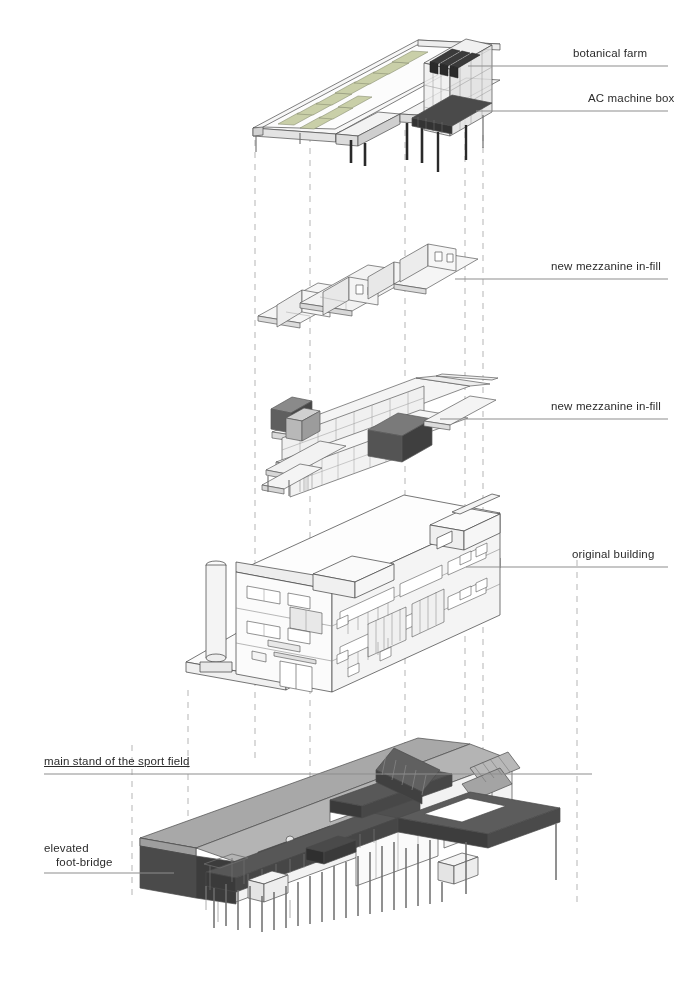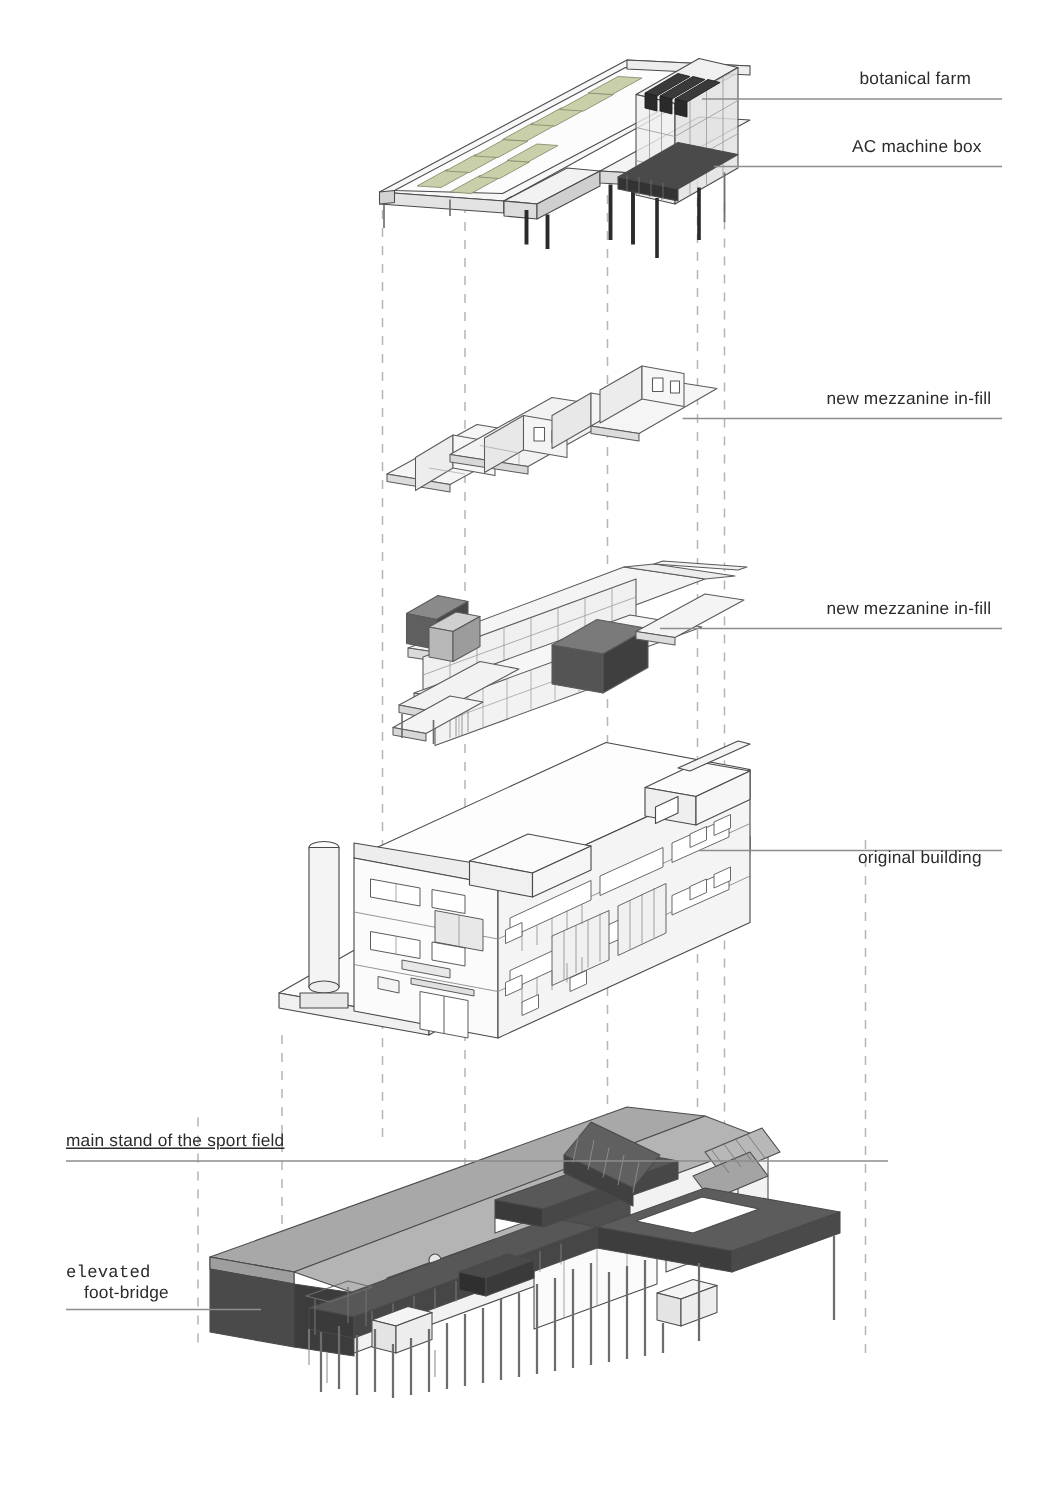--- a/index.html
+++ b/index.html
@@ -488,28 +488,28 @@
       <line x1="455" y1="279" x2="668" y2="279"></line>
       <line x1="440" y1="419" x2="668" y2="419"></line>
       <line x1="466" y1="567" x2="668" y2="567"></line>
       <line x1="44" y1="774" x2="592" y2="774"></line>
       <line x1="44" y1="873" x2="174" y2="873"></line>
     </g>
   </svg>
 
   <div class="lbl" style="left:573px;top:47px;">botanical farm</div>
 
-  <div class="lbl" style="left:568px;top:92px;">AC machine box</div>
+  <div class="lbl" style="left:588px;top:92px;">AC machine box</div>
 
   <div class="lbl" style="left:551px;top:260px;">new mezzanine in-fill</div>
 
   <div class="lbl" style="left:551px;top:400px;">new mezzanine in-fill</div>
 
-  <div class="lbl" style="left:572px;top:566px;">original building</div>
+  <div class="lbl" style="left:572px;top:548px;">original building</div>
 
   <div class="lbl" style="left:44px;top:755px;text-decoration:underline;">main stand of the sport field</div>
 
   <div class="lbl-wrap" style="left:44px;top:842px;">
-    <div class="lbl" style="position:relative;left:0;top:0;font-family:Liberation Mono, monospace;">elevated</div>
+    <div class="lbl" style="position:relative;left:0;top:0;">elevated</div>
     <div class="lbl" style="position:relative;left:12px;top:0;">foot-bridge</div>
   </div>
 
 </div>
 
 </body></html>

